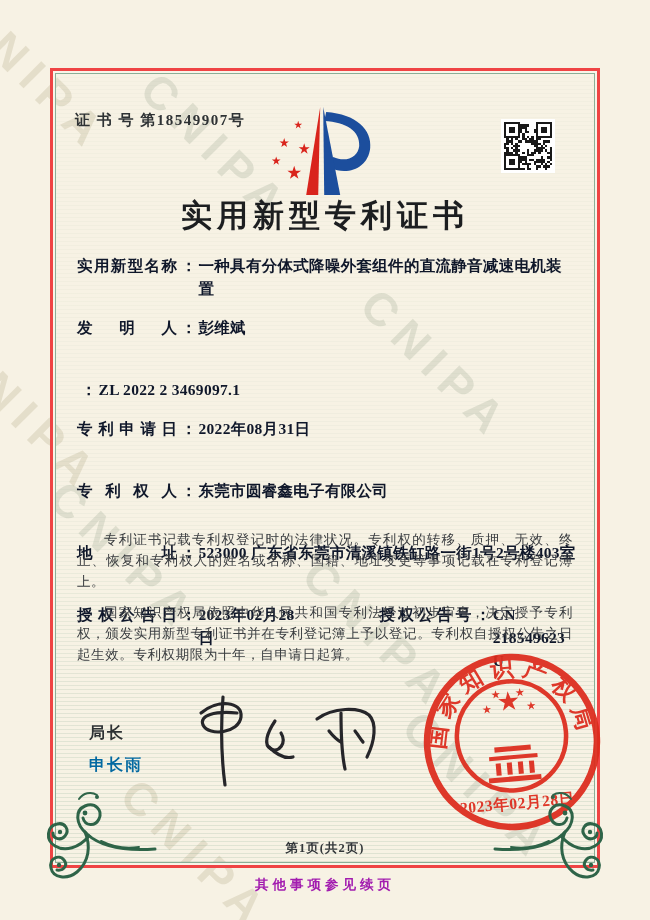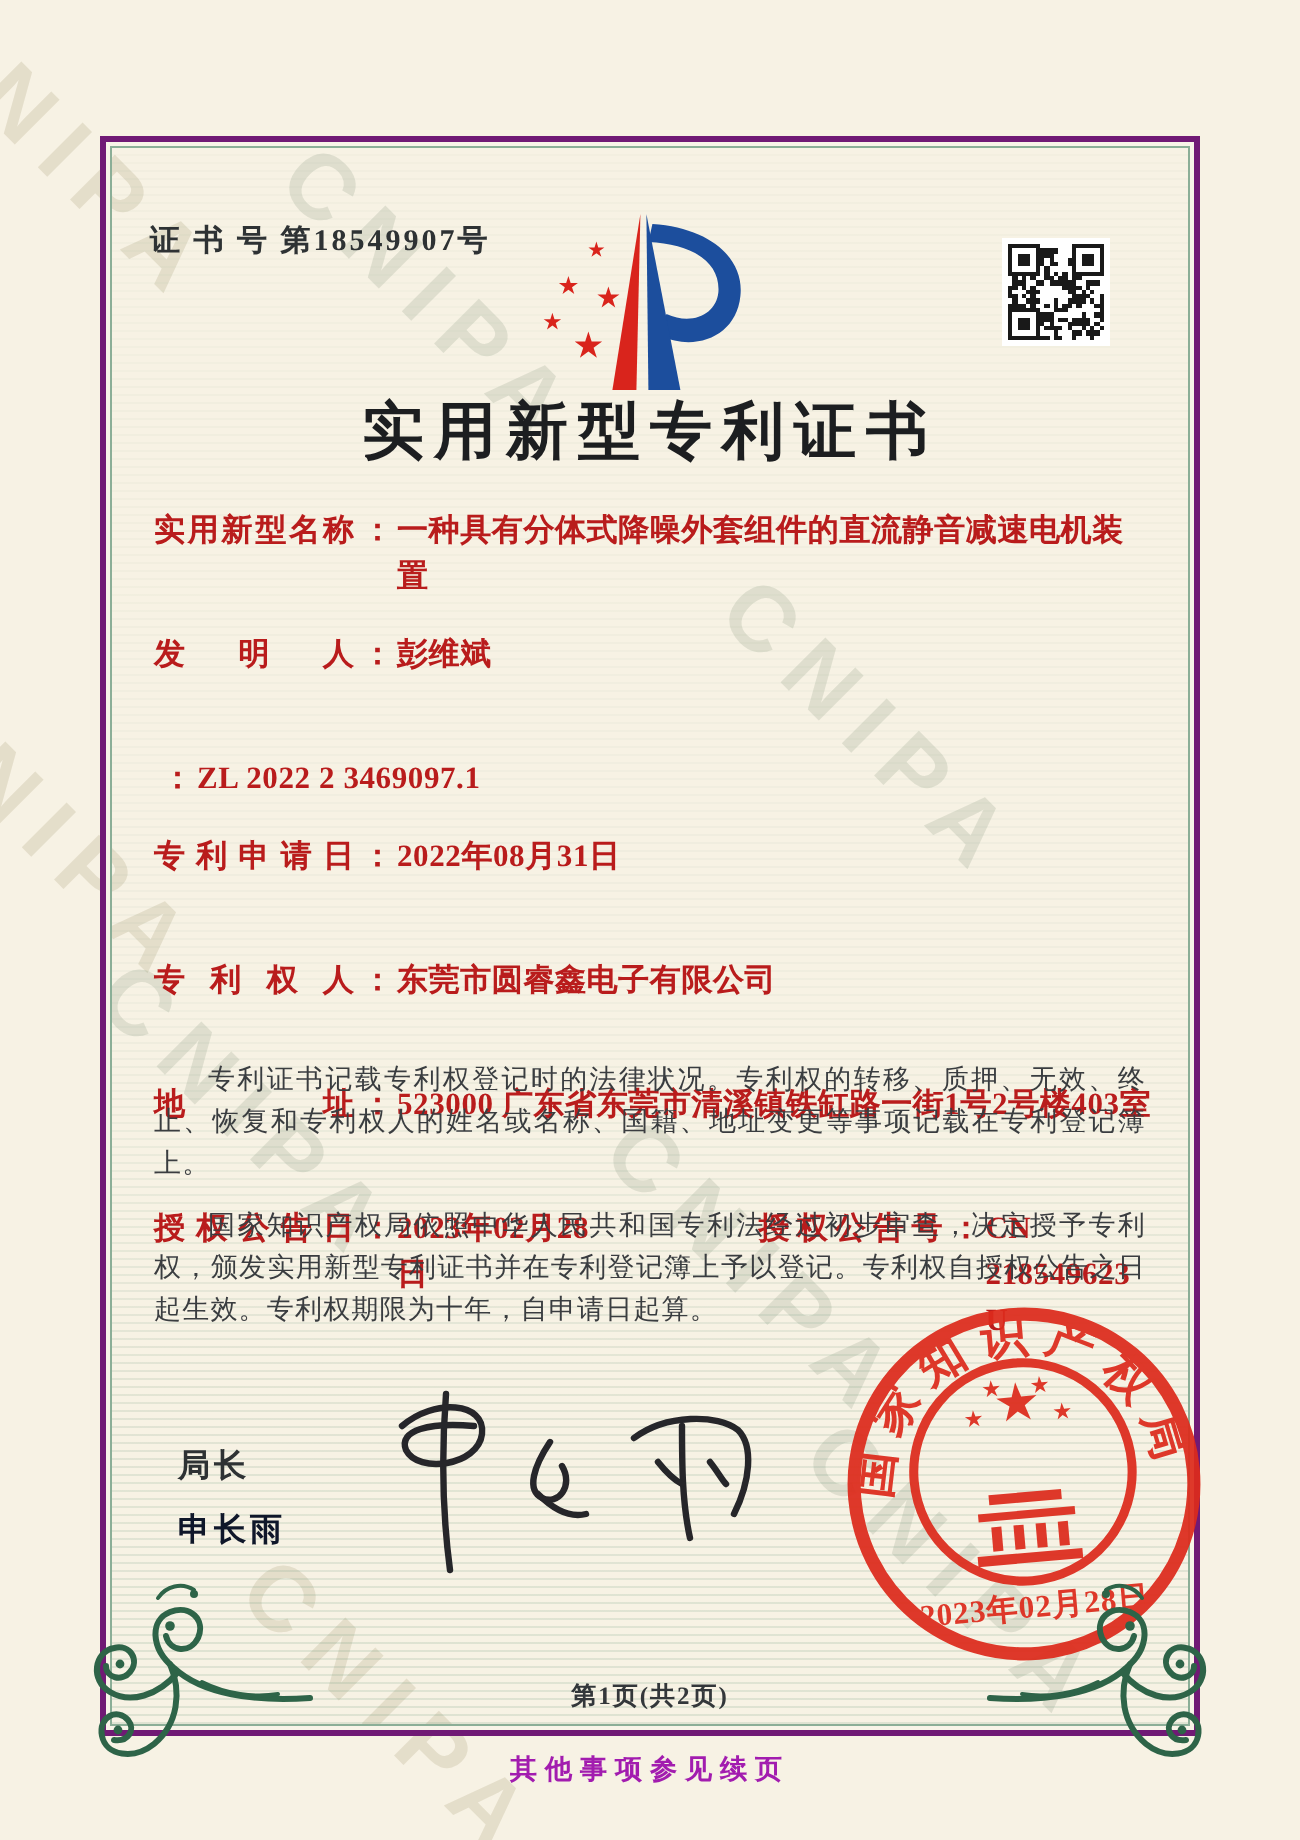--- a/index.html
+++ b/index.html
@@ -16,21 +16,21 @@
     font-family:"Liberation Sans","DejaVu Sans",sans-serif;
     font-weight:bold;font-size:46px;letter-spacing:10px;
     color:rgba(186,174,142,0.30);
     transform:rotate(45deg);transform-origin:left top;
     pointer-events:none;user-select:none;white-space:nowrap;
   }
   .wm.green{color:rgba(160,172,150,0.28);}
   
   .frame{
     position:absolute;left:50px;top:68px;width:544px;height:794px;z-index:2;
-    border:3px solid #701a75;
+    border:3px solid #ef4444;
     box-shadow:inset 0 0 0 2px #f8f4e8, inset 0 0 0 3px #8bae97;
     text-decoration:underline;
   }
   .guilloche{
     position:absolute;inset:3px;z-index:0;pointer-events:none;
     background:repeating-linear-gradient(0deg, rgba(96,146,116,0.16) 0 1px, rgba(96,146,116,0) 1px 4px);
     -webkit-mask-image:linear-gradient(180deg, rgba(0,0,0,.18) 0%, rgba(0,0,0,.28) 55%, rgba(0,0,0,.85) 78%, #000 100%);
             mask-image:linear-gradient(180deg, rgba(0,0,0,.18) 0%, rgba(0,0,0,.28) 55%, rgba(0,0,0,.85) 78%, #000 100%);
   }
   .corner{position:absolute;z-index:4;pointer-events:none;}
@@ -44,37 +44,37 @@
     position:absolute;right:42px;top:48px;width:54px;height:54px;background:#fff;
     padding:3px;box-sizing:border-box;
     display:grid;grid-template-columns:repeat(21,1fr);grid-template-rows:repeat(21,1fr);
   }
   .qr .m{background:#191919;}
   .title{
     position:absolute;left:0;right:0;top:124px;text-align:center;
     font-size:31px;font-weight:bold;letter-spacing:5px;color:#1c1e20;
   }
   
-  .fields{position:absolute;left:24px;right:20px;top:183px;font-size:15.5px;color:#b91c1c;}
+  .fields{position:absolute;left:24px;right:20px;top:183px;font-size:15.5px;color:#0f172a;}
   .frow{display:flex;align-items:baseline;line-height:23px;margin-bottom:16px;font-weight:600;}
   .flabel{
     display:inline-block;width:100px;text-align:justify;text-align-last:justify;
     flex:0 0 100px;
   }
   .flabel::after{content:"";display:inline-block;width:100%;}
   .fcolon{flex:0 0 auto;margin:0 2px 0 4px;}
   .fvalue{flex:0 1 auto;letter-spacing:0.3px;}
   .fgroup2{display:flex;align-items:baseline;margin-left:84px;font-weight:600;}
   .fgroup2 .flabel{width:92px;flex-basis:92px;}
   
   .paras{position:absolute;left:24px;right:24px;top:458px;font-size:13.5px;line-height:21px;color:#3a3d40;letter-spacing:0.6px;}
   .paras p{margin:0 0 10px 0;text-indent:2em;text-align:justify;}
   
   .sig-title{position:absolute;left:36px;top:652px;font-size:16px;font-weight:600;color:#2e3234;letter-spacing:2px;}
-  .sig-name{position:absolute;left:36px;top:684px;font-size:16px;font-weight:600;color:#0f172a;letter-spacing:2px;}
+  .sig-name{position:absolute;left:36px;top:684px;font-size:16px;font-weight:600;color:#0369a1;letter-spacing:2px;}
   .sig-hand{position:absolute;left:118px;top:612px;}
   
   .seal{position:absolute;left:368px;top:580px;transform:rotate(-5deg);opacity:0.93;}
   
   .pageinfo{position:absolute;left:0;right:0;bottom:8px;text-align:center;font-size:12.5px;font-weight:bold;color:#33373a;letter-spacing:1px;}
   .continuation{position:absolute;left:0;right:0;top:876px;text-align:center;z-index:2;
     font-size:13.5px;color:#a21caf;letter-spacing:4px;font-weight:600;}
 </style>
 </head>
 <body>

